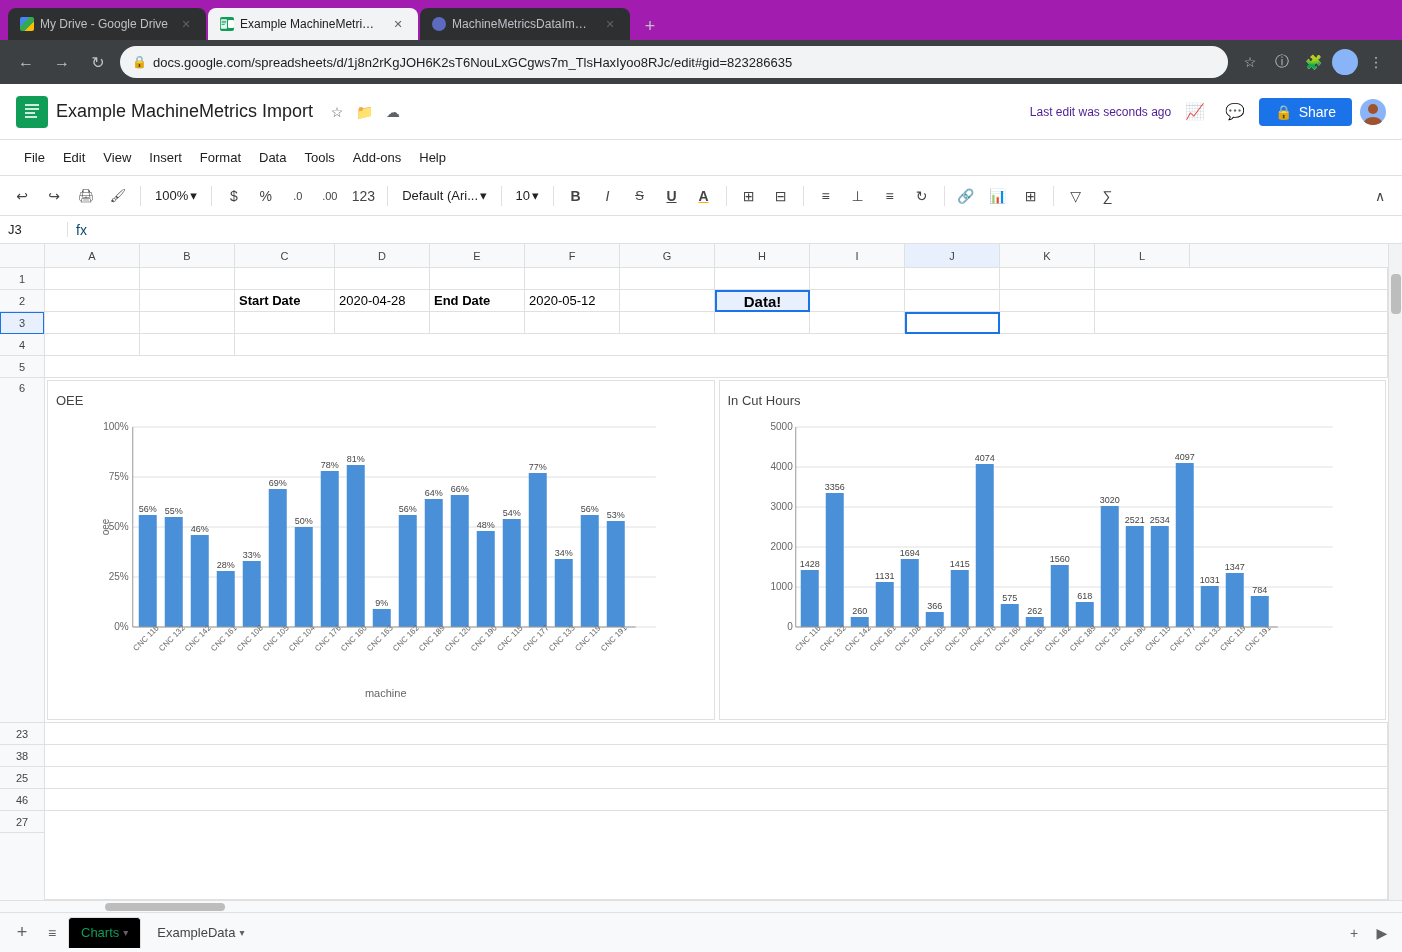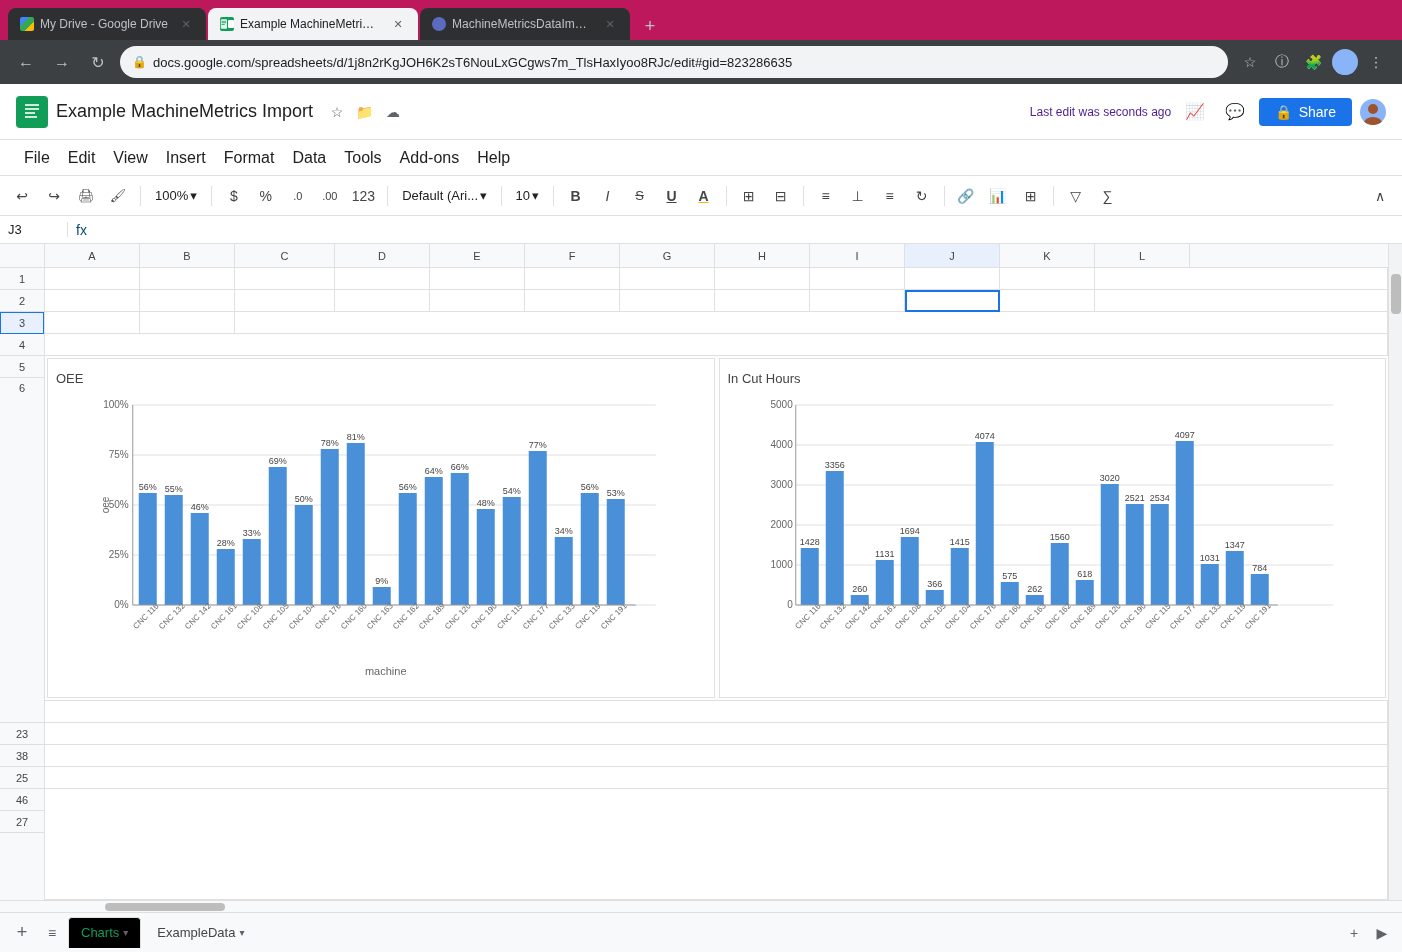--- a/index.html
+++ b/index.html
@@ -1,19 +1,19 @@
 <!DOCTYPE html>
 <html><head>
   <meta charset="utf-8">
   <style>
     * { box-sizing: border-box; margin: 0; padding: 0; }
     body { font-family: Arial, sans-serif; background: #202124; width: 1402px; height: 952px; overflow: hidden; }
 
     
-    .browser-chrome { background: #be185d; width: 100%; }
+    .browser-chrome { background: #a21caf; width: 100%; }
     .tab-bar { display: flex; align-items: flex-end; padding: 8px 8px 0; gap: 2px; height: 40px; }
     .tab { display: flex; align-items: center; height: 32px; padding: 0 12px; border-radius: 8px 8px 0 0; font-size: 12px; color: #e8eaed; gap: 6px; max-width: 220px; overflow: hidden; white-space: nowrap; cursor: pointer; }
     .tab.active { background: #f1f3f4; color: #202124; }
     .tab.inactive { background: #2d2f31; color: #bdc1c6; }
     .tab-favicon { width: 14px; height: 14px; border-radius: 2px; flex-shrink: 0; }
     .tab-favicon.drive { background: linear-gradient(135deg, #4285f4 33%, #34a853 33% 66%, #fbbc04 66%); }
     .tab-favicon.sheets { background: #0f9d58; display: flex; align-items: center; justify-content: center; }
     .tab-favicon.sheets::after { content: ''; width: 8px; height: 8px; background: white; border-radius: 1px; }
     .tab-favicon.mm { background: #5c6bc0; border-radius: 50%; }
     .tab-close { margin-left: 4px; width: 16px; height: 16px; display: flex; align-items: center; justify-content: center; border-radius: 50%; font-size: 11px; color: #5f6368; flex-shrink: 0; }
@@ -38,21 +38,21 @@
     .doc-title-actions { display: flex; gap: 4px; align-items: center; }
     .title-icon { width: 24px; height: 24px; display: flex; align-items: center; justify-content: center; color: #5f6368; font-size: 14px; cursor: pointer; border-radius: 50%; }
     .header-spacer { flex: 1; }
     .header-right { display: flex; align-items: center; gap: 8px; }
     .header-btn { width: 32px; height: 32px; display: flex; align-items: center; justify-content: center; border-radius: 50%; color: #5f6368; font-size: 16px; cursor: pointer; }
     .share-btn { background: #1a73e8; color: white; border: none; border-radius: 4px; padding: 6px 16px; font-size: 14px; cursor: pointer; display: flex; align-items: center; gap: 6px; font-weight: 500; }
     .last-edit { font-size: 12px; color: #4c1d95; }
 
     
     .menu-bar { display: flex; align-items: center; padding: 0 16px; height: 36px; border-bottom: 1px solid #e0e0e0; gap: 2px; }
-    .menu-item { padding: 4px 8px; font-size: 16px; color: #202124; cursor: pointer; border-radius: 4px; }
+    .menu-item { padding: 4px 8px; font-size: 13px; color: #202124; cursor: pointer; border-radius: 4px; }
 
     
     .toolbar { display: flex; align-items: center; padding: 2px 8px; height: 40px; border-bottom: 1px solid #e0e0e0; gap: 4px; overflow: hidden; }
     .toolbar-btn { min-width: 28px; height: 28px; display: flex; align-items: center; justify-content: center; border-radius: 4px; color: #444; font-size: 14px; cursor: pointer; padding: 0 4px; }
     .toolbar-divider { width: 1px; height: 20px; background: #e0e0e0; margin: 0 4px; }
     .toolbar-select { height: 26px; border: none; font-size: 13px; color: #202124; background: transparent; cursor: pointer; display: flex; align-items: center; gap: 2px; border-radius: 4px; padding: 0 6px; }
 
     
     .formula-bar { display: flex; align-items: center; padding: 0 8px; height: 28px; border-bottom: 1px solid #e0e0e0; gap: 8px; }
     .cell-ref { width: 60px; font-size: 13px; color: #202124; border-right: 1px solid #e0e0e0; padding-right: 8px; }
@@ -282,20 +282,34 @@
           <div style="width:95px;min-width:95px;border-right:1px solid #e0e0e0;border-bottom:1px solid #e0e0e0;"></div>
           <div style="width:95px;min-width:95px;border-right:1px solid #e0e0e0;border-bottom:1px solid #e0e0e0;"></div>
           <div style="width:95px;min-width:95px;border-right:1px solid #e0e0e0;border-bottom:1px solid #e0e0e0;"></div>
           <div style="width:95px;min-width:95px;border-right:1px solid #e0e0e0;border-bottom:1px solid #e0e0e0;"></div>
           <div style="width:95px;min-width:95px;border-right:1px solid #e0e0e0;border-bottom:1px solid #e0e0e0;"></div>
           <div style="width:95px;min-width:95px;border-right:1px solid #e0e0e0;border-bottom:1px solid #e0e0e0;"></div>
           <div style="width:95px;min-width:95px;border-right:1px solid #e0e0e0;border-bottom:1px solid #e0e0e0;"></div>
           <div style="flex:1;border-right:1px solid #e0e0e0;border-bottom:1px solid #e0e0e0;"></div>
         </div>
 
+        <div style="display:flex;height:22px;flex-shrink:0;">
+          <div style="width:95px;min-width:95px;border-right:1px solid #e0e0e0;border-bottom:1px solid #e0e0e0;padding:0 4px;font-size:13px;"></div>
+          <div style="width:95px;min-width:95px;border-right:1px solid #e0e0e0;border-bottom:1px solid #e0e0e0;padding:0 4px;font-size:13px;"></div>
+          <div style="width:100px;min-width:100px;border-right:1px solid #e0e0e0;border-bottom:1px solid #e0e0e0;padding:0 4px;font-size:13px;font-weight:700;display:flex;align-items:center;">Start Date</div>
+          <div style="width:95px;min-width:95px;border-right:1px solid #e0e0e0;border-bottom:1px solid #e0e0e0;padding:0 4px;font-size:13px;display:flex;align-items:center;">2020-04-28</div>
+          <div style="width:95px;min-width:95px;border-right:1px solid #e0e0e0;border-bottom:1px solid #e0e0e0;padding:0 4px;font-size:13px;font-weight:700;display:flex;align-items:center;">End Date</div>
+          <div style="width:95px;min-width:95px;border-right:1px solid #e0e0e0;border-bottom:1px solid #e0e0e0;padding:0 4px;font-size:13px;display:flex;align-items:center;">2020-05-12</div>
+          <div style="width:95px;min-width:95px;border-right:1px solid #e0e0e0;border-bottom:1px solid #e0e0e0;"></div>
+          <div style="width:95px;min-width:95px;border-right:2px solid #1a73e8;border-bottom:2px solid #1a73e8;border-left:2px solid #1a73e8;border-top:2px solid #1a73e8;background:#e8f0fe;padding:0 4px;font-size:15px;font-weight:600;display:flex;align-items:center;justify-content:center;">Data!</div>
+          <div style="width:95px;min-width:95px;border-right:1px solid #e0e0e0;border-bottom:1px solid #e0e0e0;"></div>
+          <div style="width:95px;min-width:95px;border-right:1px solid #e0e0e0;border-bottom:1px solid #e0e0e0;"></div>
+          <div style="width:95px;min-width:95px;border-right:1px solid #e0e0e0;border-bottom:1px solid #e0e0e0;"></div>
+          <div style="flex:1;border-right:1px solid #e0e0e0;border-bottom:1px solid #e0e0e0;"></div>
+        </div>
 
         <div style="display:flex;height:22px;flex-shrink:0;">
           <div style="width:95px;min-width:95px;border-right:1px solid #e0e0e0;border-bottom:1px solid #e0e0e0;"></div>
           <div style="width:95px;min-width:95px;border-right:1px solid #e0e0e0;border-bottom:1px solid #e0e0e0;"></div>
           <div style="width:100px;min-width:100px;border-right:1px solid #e0e0e0;border-bottom:1px solid #e0e0e0;"></div>
           <div style="width:95px;min-width:95px;border-right:1px solid #e0e0e0;border-bottom:1px solid #e0e0e0;"></div>
           <div style="width:95px;min-width:95px;border-right:1px solid #e0e0e0;border-bottom:1px solid #e0e0e0;"></div>
           <div style="width:95px;min-width:95px;border-right:1px solid #e0e0e0;border-bottom:1px solid #e0e0e0;"></div>
           <div style="width:95px;min-width:95px;border-right:1px solid #e0e0e0;border-bottom:1px solid #e0e0e0;"></div>
           <div style="width:95px;min-width:95px;border-right:1px solid #e0e0e0;border-bottom:1px solid #e0e0e0;"></div>

